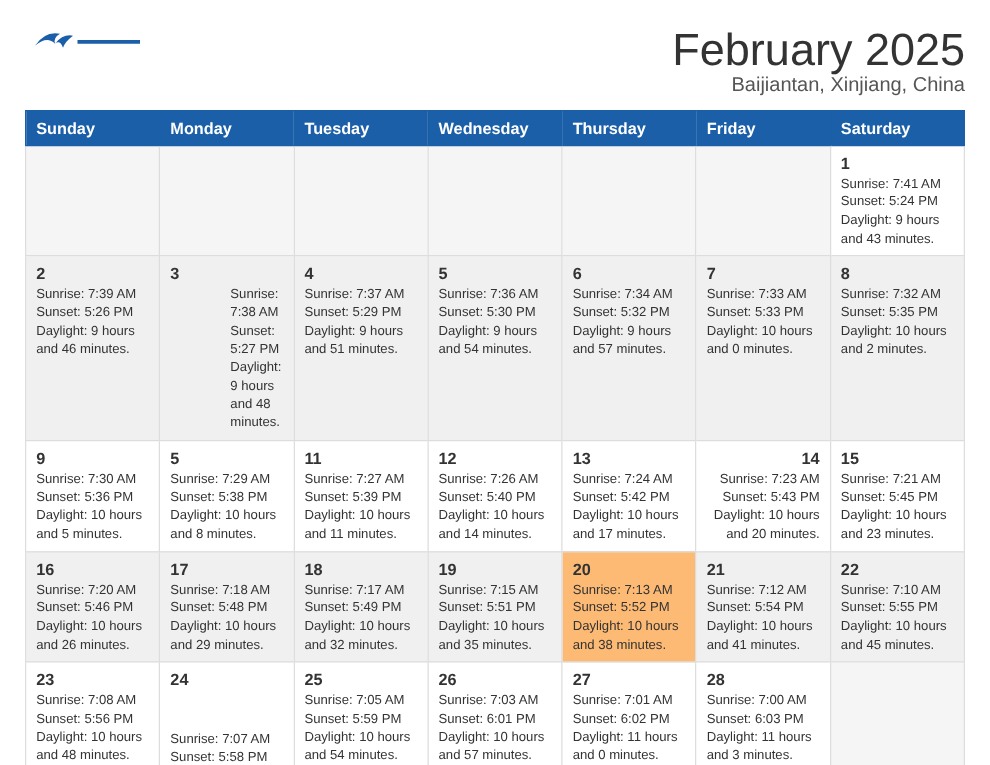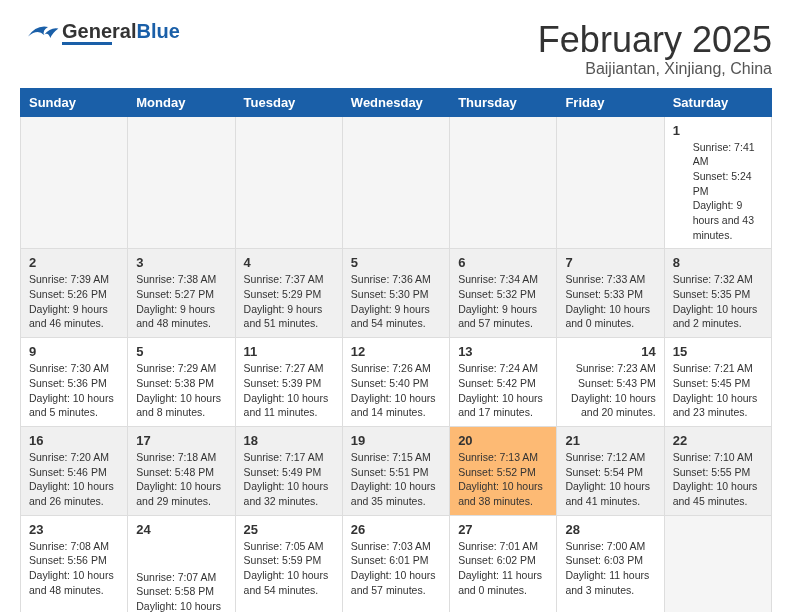--- a/index.html
+++ b/index.html
@@ -89,23 +89,20 @@
 <body>
 
 <div class="header">
   <div class="logo">
     <div class="logo-wrapper">
       <svg class="logo-bird" viewBox="0 0 50 30">
         <path d="M10,20 Q20,5 35,8 Q28,12 30,18 Q22,10 10,20Z" fill="#1a5fa8"></path>
         <path d="M30,18 Q38,8 48,10 Q40,16 38,22 Q35,14 30,18Z" fill="#1a5fa8"></path>
       </svg>
       <div>
-        <div style="font-size:20px;font-weight:bold;line-height:1.0;">
-          <span style="color:#333;">General</span><span style="color:#1a5fa8;">Blue</span>
-        </div>
         <div style="width:50px;height:3px;background:#1a5fa8;margin-top:1px;"></div>
       </div>
     </div>
   </div>
   <div class="title-block">
     <div class="month-title">February 2025</div>
     <div class="location-title">Baijiantan, Xinjiang, China</div>
   </div>
 </div>
 
@@ -124,35 +121,35 @@
   <tbody id="calendar-body">
   <tr>
         <td style="background: rgb(245, 245, 245);"></td>
         <td style="background: rgb(245, 245, 245);"></td>
         <td style="background: rgb(245, 245, 245);"></td>
         <td style="background: rgb(245, 245, 245);"></td>
         <td style="background: rgb(245, 245, 245);"></td>
         <td style="background: rgb(245, 245, 245);"></td>
         <td style="background: rgb(255, 255, 255);">
           <span class="day-number">1</span>
-          <div class="day-info" style="white-space: pre-line; margin-left: 20px;">Sunrise: 7:41 AM
+          <div class="day-info" style="white-space: pre-line;">Sunrise: 7:41 AM
 Sunset: 5:24 PM
 Daylight: 9 hours and 43 minutes.</div>
         </td>
       </tr>
       <tr>
         <td style="background: rgb(240, 240, 240);">
           <span class="day-number">2</span>
           <div class="day-info" style="white-space: pre-line;">Sunrise: 7:39 AM
 Sunset: 5:26 PM
 Daylight: 9 hours and 46 minutes.</div>
         </td>
         <td style="background: rgb(240, 240, 240);">
           <span class="day-number">3</span>
-          <div class="day-info" style="white-space: pre-line;">Sunrise: 7:38 AM
+          <div class="day-info" style="white-space: pre-line; margin-left: 48px;">Sunrise: 7:38 AM
 Sunset: 5:27 PM
 Daylight: 9 hours and 48 minutes.</div>
         </td>
         <td style="background: rgb(240, 240, 240);">
           <span class="day-number">4</span>
           <div class="day-info" style="white-space: pre-line;">Sunrise: 7:37 AM
 Sunset: 5:29 PM
 Daylight: 9 hours and 51 minutes.</div>
         </td>
         <td style="background: rgb(240, 240, 240);">

